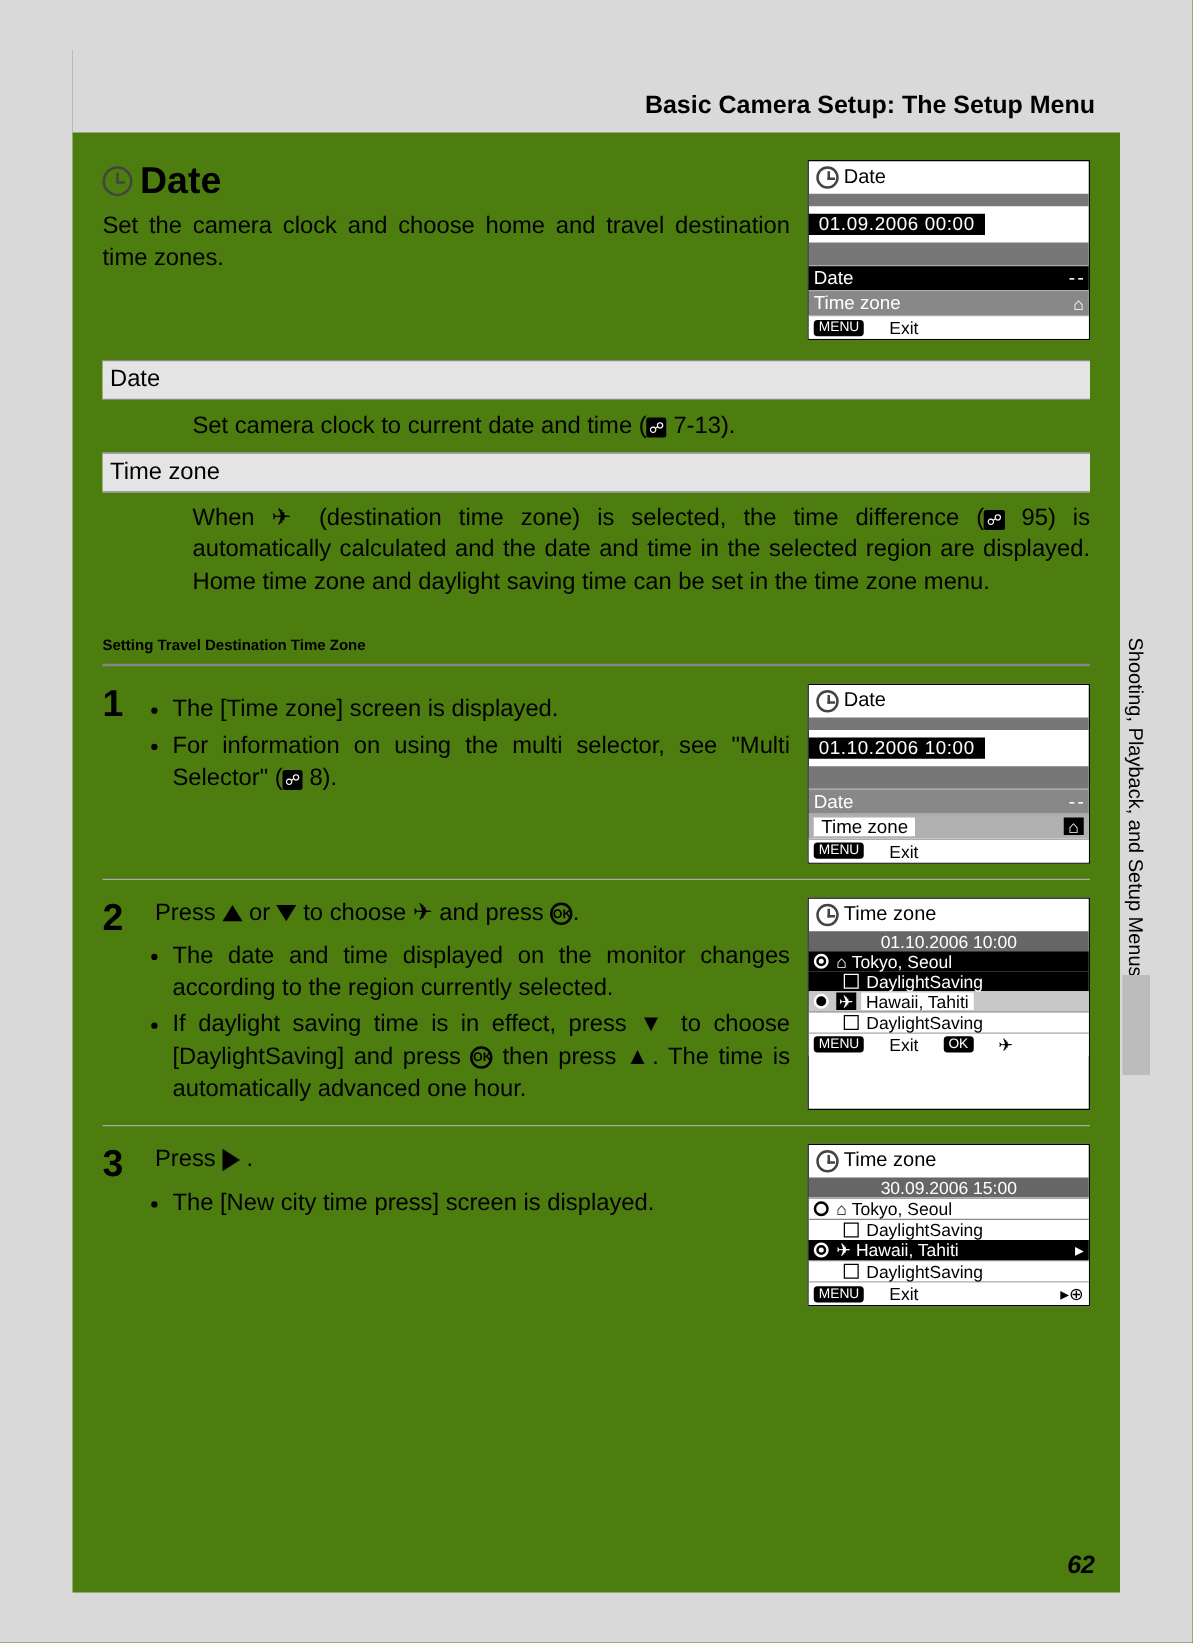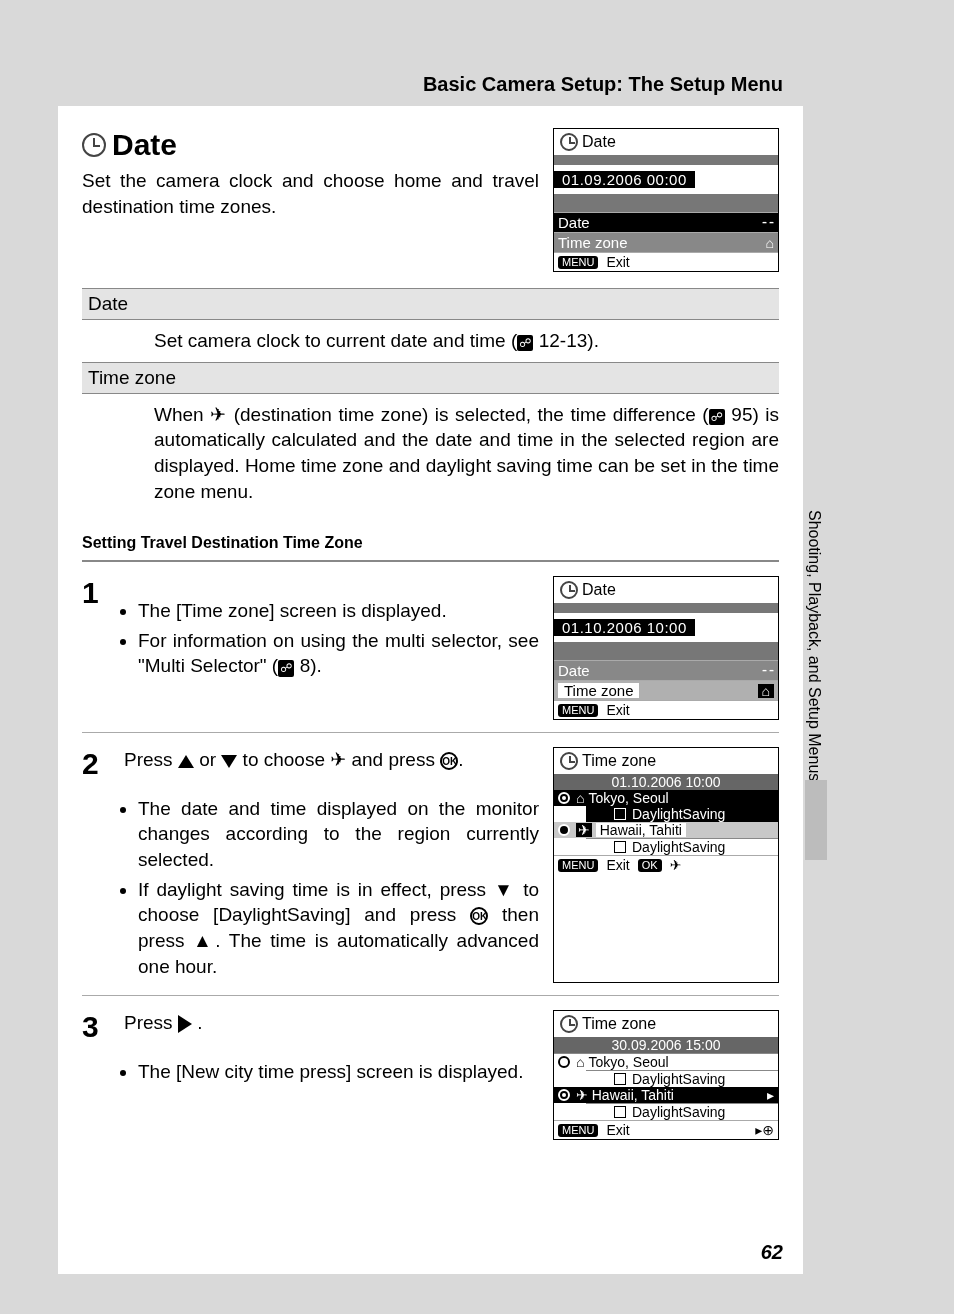--- a/index.html
+++ b/index.html
@@ -8,22 +8,22 @@
     height: 1314px;
     background: #d9d9d9;
     font-family: Arial, Helvetica, sans-serif;
     font-size: 19px;
     position: relative;
     color: #000;
   }
   .page {
     position: absolute;
     left: 58px; top: 40px;
-    width: 745px; height: 1234px;
-    background: #ffffff;
+    width: 838px; height: 1234px;
+    background: #4d7c0f;
   }
   .header-bar {
     height: 66px;
     background: #d9d9d9;
     position: relative;
   }
   .header-title {
     position: absolute;
     right: 20px;
     bottom: 10px;
@@ -77,21 +77,21 @@
   .sc-row {
     display: flex; justify-content: space-between; align-items: center;
     padding: 2px 4px;
     font-size: 15px;
     border-top: 1px solid #aaa;
   }
   .sc-row-gray  { background: #b0b0b0; color: #000; }
   .sc-row-gray2 { background: #888; color: #fff; }
   .sc-row-dark  { background: #000; color: #fff; }
   .sc-footer {
-    display:flex; gap:8px; align-items:center;
+    display:flex; gap:20px; align-items:center;
     padding:2px 4px;
     background:#fff;
     border-top:1px solid #aaa;
     font-size:14px;
   }
   .menu-pill {
     background:#000; color:#fff;
     font-size:11px;
     padding:1px 4px;
     border-radius:3px;
@@ -114,21 +114,21 @@
     font-size:19px;
   }
   .def-body {
     padding: 8px 0 8px 72px;
     line-height:1.35;
     text-align: justify;
   }
 
   .subheading {
     font-weight:bold;
-    font-size:16px;
+    font-size:12px;
     margin-top:22px;
     padding-bottom:8px;
     border-bottom:2px solid #888;
   }
 
   .step {
     display:flex;
     padding: 14px 0 12px 0;
     border-bottom:1px solid #aaa;
     gap: 14px;
@@ -141,21 +141,21 @@
     flex-shrink:0;
   }
   .step-body {
     flex:1;
     font-size:19px;
   }
   .step-title {
     line-height:1.4;
     text-align: justify;
   }
-  .bullets { margin-top:22px; padding-left:14px; }
+  .bullets { margin-top:8px; padding-left:14px; }
   .bullets li { margin-bottom:4px; line-height:1.35; text-align: justify; }
 
   .side-label {
     position:absolute;
     right:-24px;
     top:470px;
     width:22px;
     height:440px;
     font-size:16px;
   }
@@ -200,21 +200,21 @@
   .chk { display:inline-block; width:12px; height:12px; border:1px solid currentColor; vertical-align:middle; margin-right:2px; }
 
   .tz-row {
     display:flex; align-items:center;
     font-size:14px;
     padding:1px 4px;
     gap:4px;
   }
   .tz-dark { background:#000; color:#fff; }
   .tz-light { background:#fff; color:#000; border-top:1px solid #888; }
-  .tz-indent { padding-left:28px;margin-left:32px; }
+  .tz-indent { padding-left:28px; }
 </style>
 </head>
 <body>
 
 <div class="page">
 
   <div class="header-bar">
     <div class="header-title">Basic Camera Setup: The Setup Menu</div>
   </div>
 
@@ -251,21 +251,21 @@
           <span class="menu-pill">MENU</span>
           <span>Exit</span>
         </div>
       </div>
     </div>
 
     <div class="def-section">
       <div class="def-head">Date</div>
       <div class="def-body">
         <span>Set camera clock to current date and time (</span><span class="book-box">☍</span>
-        <span>12-13</span><span>).</span>
+        <span>7-13</span><span>).</span>
       </div>
       <div class="def-head">Time zone</div>
       <div class="def-body">
         <span>When ✈ (destination time zone) is selected, the time difference (</span><span class="book-box">☍</span>
         <span>95</span><span>) is automatically calculated and the date and time in the selected region are displayed. Home time zone and daylight saving time can be set in the time zone menu.</span>
       </div>
     </div>
 
     <div class="subheading">Setting Travel Destination Time Zone</div>
 

